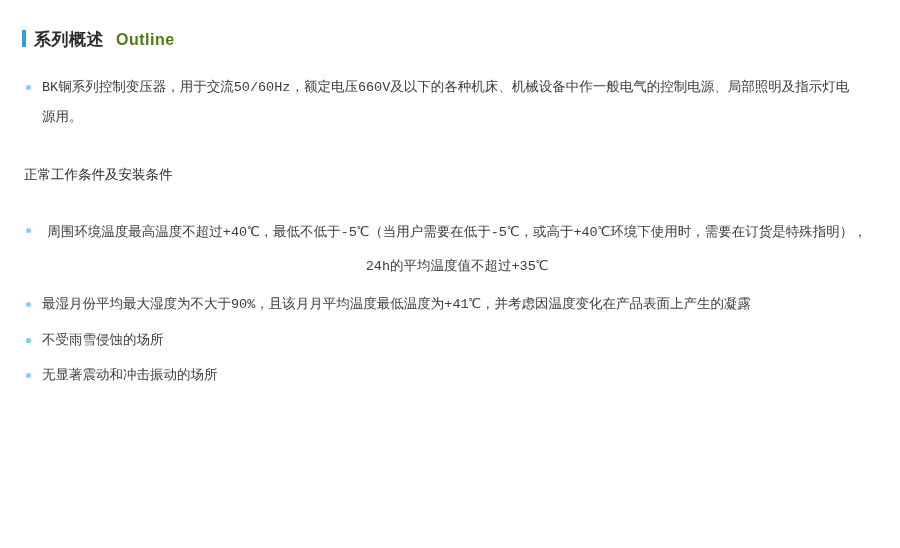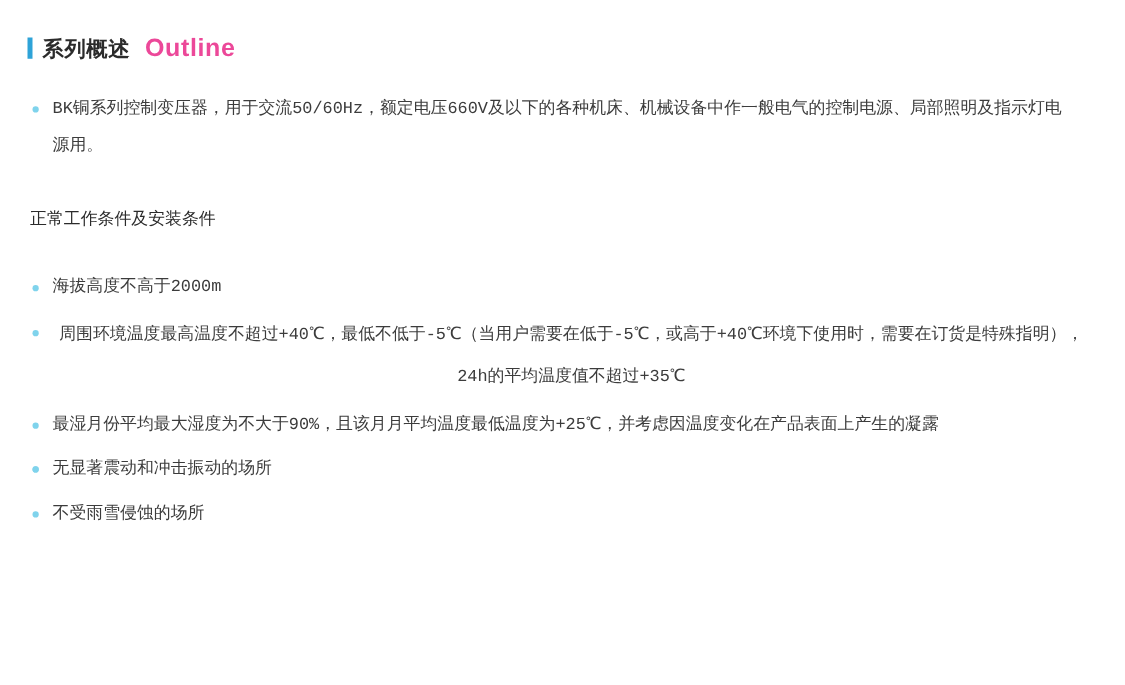--- a/index.html
+++ b/index.html
@@ -38,23 +38,23 @@
     top: 2px;
     flex: 0 0 auto;
   }
   .head-cn {
     font-size: 17px;
     font-weight: bold;
     color: #2b2b2b;
     letter-spacing: 0.5px;
   }
   .head-en {
-    font-size: 20px;
+    font-size: 16px;
     font-weight: bold;
-    color: #ec4899;
+    color: #4d7c0f;
     margin-left: 12px;
     letter-spacing: 0.5px;
   }
 
   
   ul.bullets {
     list-style: none;
     margin: 0;
     padding: 0;
   }
@@ -114,38 +114,34 @@
   <ul class="bullets intro-list">
     <li>
       <span class="dot"></span>
       <span>BK铜系列控制变压器，用于交流50/60Hz，额定电压660V及以下的各种机床、机械设备中作一般电气的控制电源、局部照明及指示灯电源用。</span>
     </li>
   </ul>
 
   <div class="subhead">正常工作条件及安装条件</div>
 
   <ul class="bullets cond-list">
-    <li>
-      <span class="dot"></span>
-      <span>海拔高度不高于2000m</span>
-    </li>
     <li class="wrap">
       <span class="dot"></span>
       <span>周围环境温度最高温度不超过+40℃，最低不低于-5℃（当用户需要在低于-5℃，或高于+40℃环境下使用时，需要在订货是特殊指明），24h的平均温度值不超过+35℃</span>
     </li>
     <li>
       <span class="dot"></span>
-      <span>最湿月份平均最大湿度为不大于90%，且该月月平均温度最低温度为+25℃，并考虑因温度变化在产品表面上产生的凝露</span>
+      <span>最湿月份平均最大湿度为不大于90%，且该月月平均温度最低温度为+41℃，并考虑因温度变化在产品表面上产生的凝露</span>
     </li>
     <li>
       <span class="dot"></span>
     </li>
     <li>
       <span class="dot"></span>
-      <span>无显著震动和冲击振动的场所</span>
+      <span>不受雨雪侵蚀的场所</span>
     </li>
     <li>
       <span class="dot"></span>
-      <span>不受雨雪侵蚀的场所</span>
+      <span>无显著震动和冲击振动的场所</span>
     </li>
   </ul>
 
 </div>
 
 </body></html>

